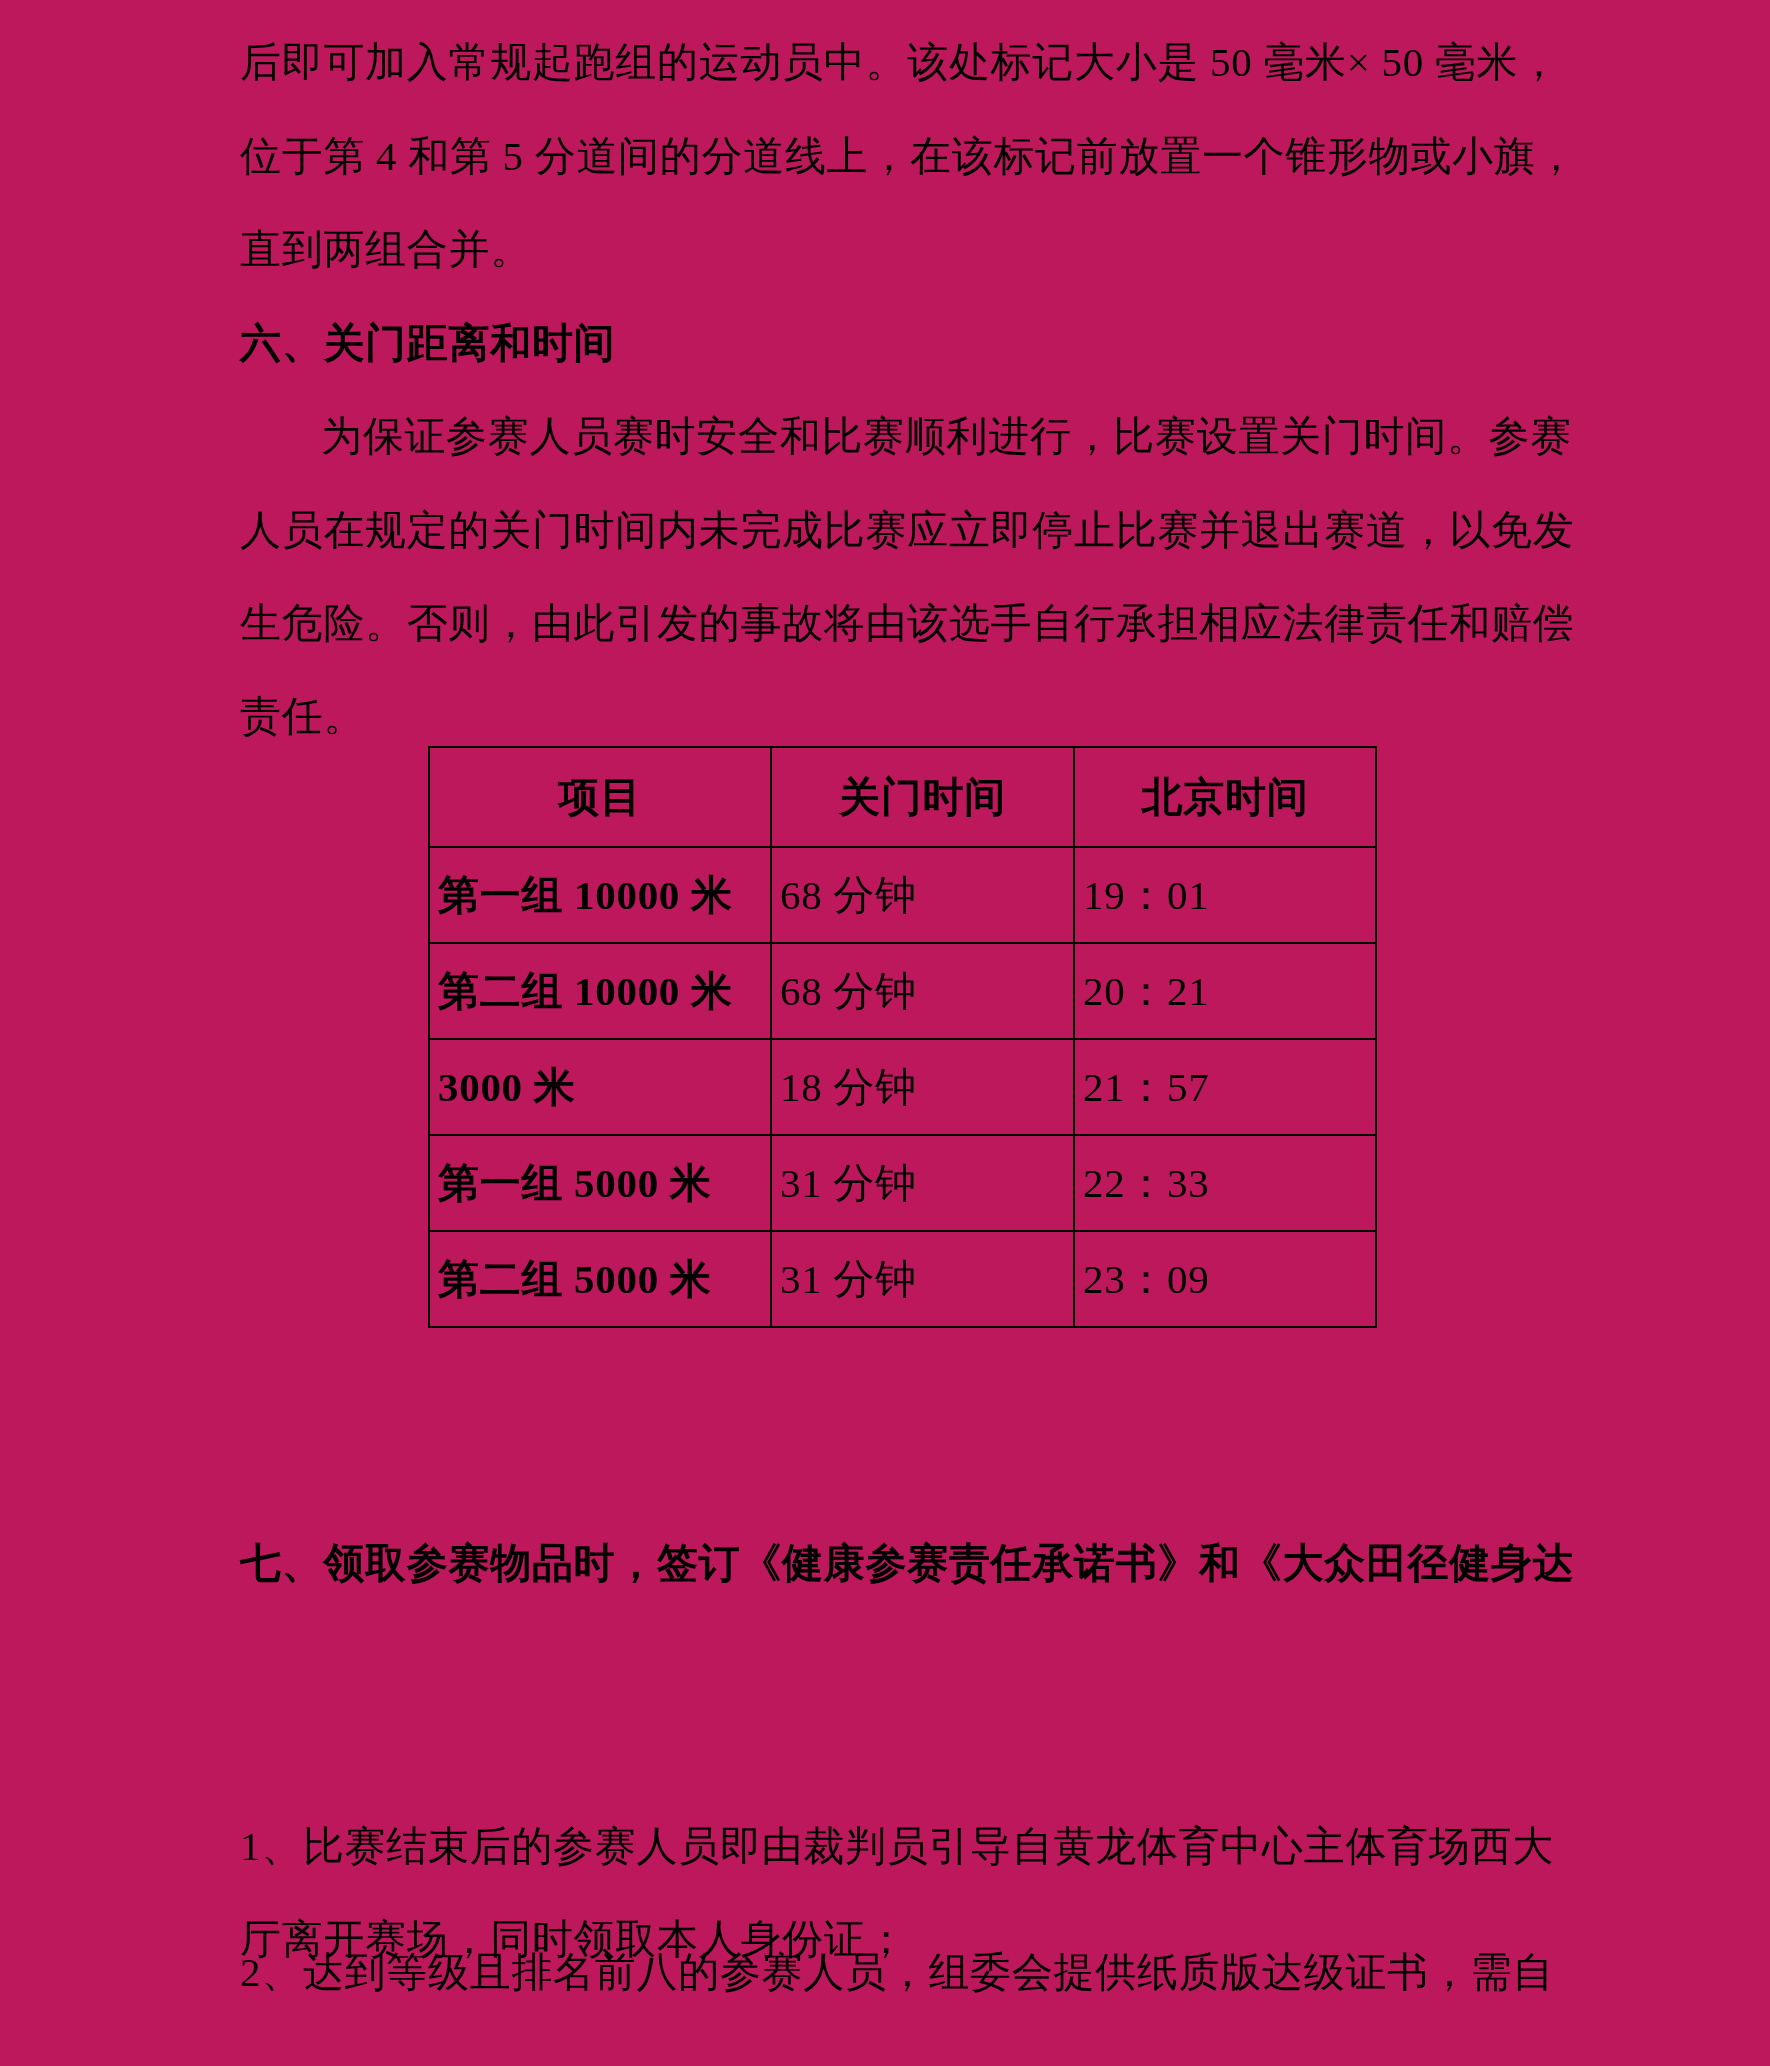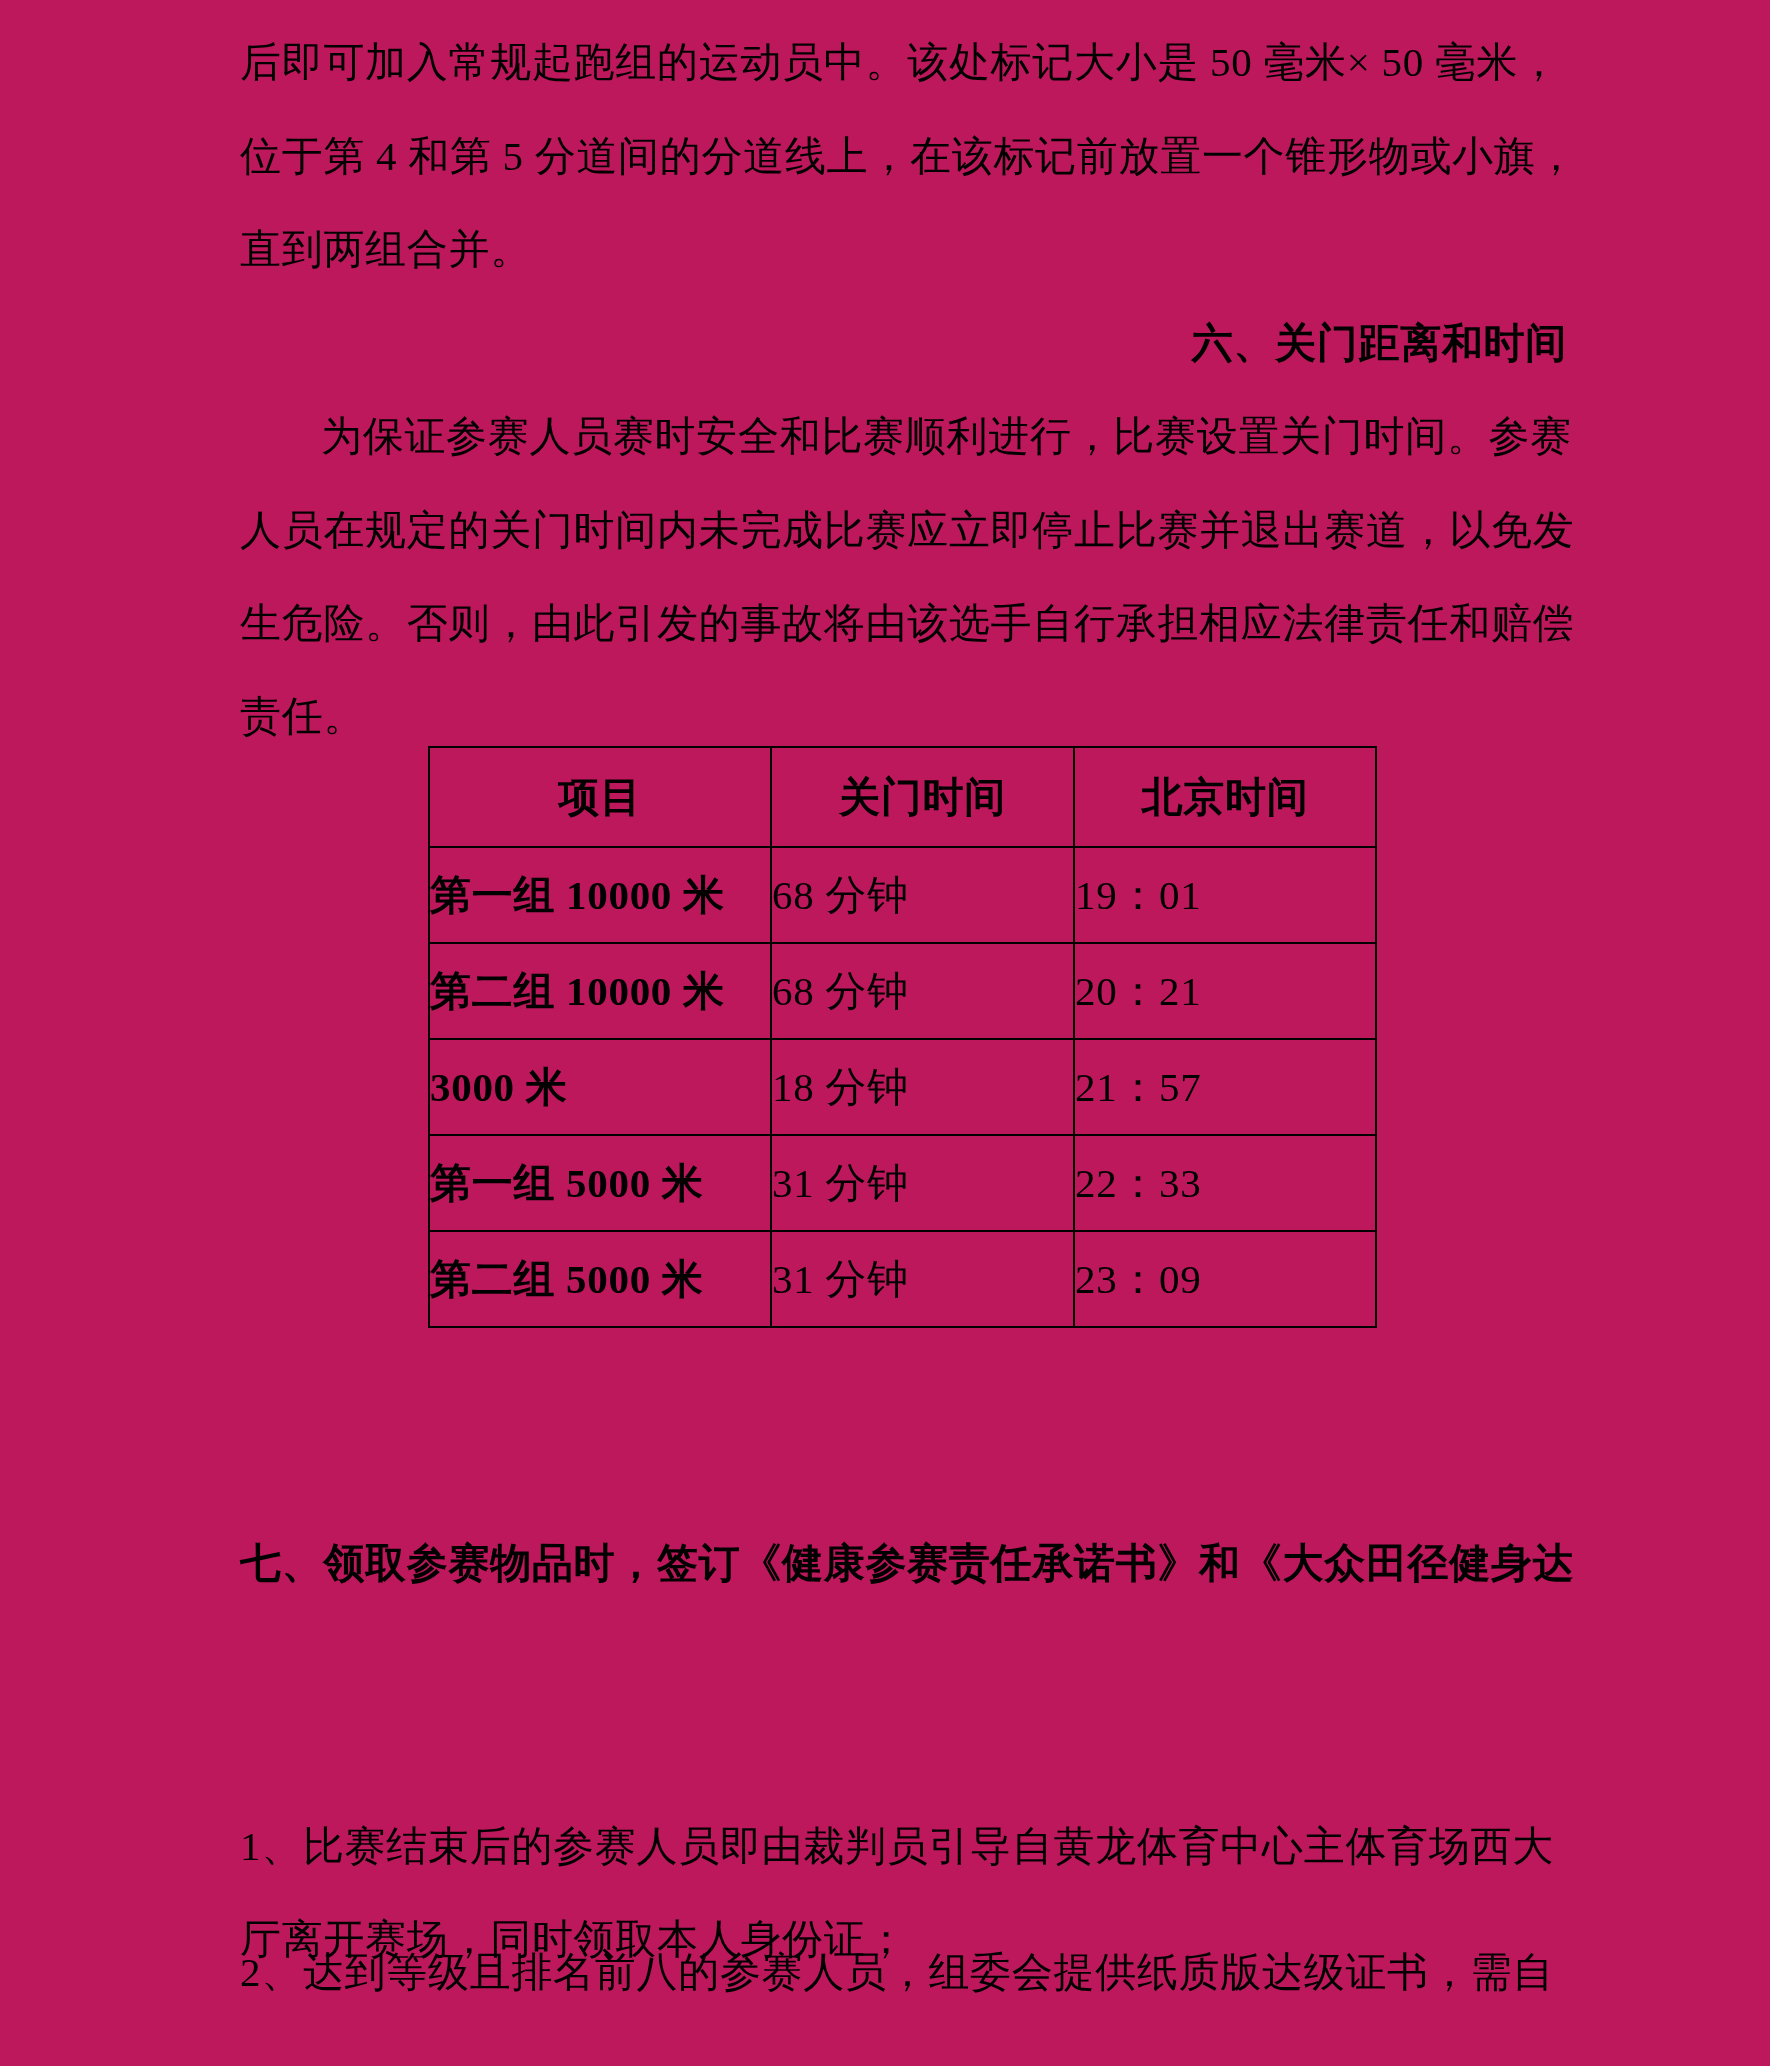--- a/index.html
+++ b/index.html
@@ -15,38 +15,38 @@
   .line {
     position: absolute;
     left: 240px;
     width: 1327px;
     font-size: 41px;
     line-height: 56px;
     white-space: pre;
     letter-spacing: 0.7px;
   }
   .indent { left: 321px; width: 1246px; text-align: right; }
-  .bold { font-weight: bold; text-align: right; }
+  .bold { font-weight: bold; }
   table.closure {
     position: absolute;
     left: 428px;
     top: 746px;
     border-collapse: collapse;
     table-layout: fixed;
   }
   .closure th, .closure td {
     border: 2.9px solid #000000;
     vertical-align: middle;
     font-size: 41px;
     padding: 0;
     letter-spacing: 0.7px;
     white-space: pre;
   }
   .closure th { height: 98px; font-weight: bold; }
-  .closure td { height: 94px; font-weight: normal; }
+  .closure td { height: 94px; font-weight: normal; padding-left: 8px; }
   .closure td.c1 { font-weight: bold; }
 </style>
 </head>
 <body>
 
 <div class="page">
 
   <div class="line" style="top:34px">后即可加入常规起跑组的运动员中。该处标记大小是 50 毫米× 50 毫米，</div>
   <div class="line" style="top:128px">位于第 4 和第 5 分道间的分道线上，在该标记前放置一个锥形物或小旗，</div>
   <div class="line" style="top:221px">直到两组合并。</div>

